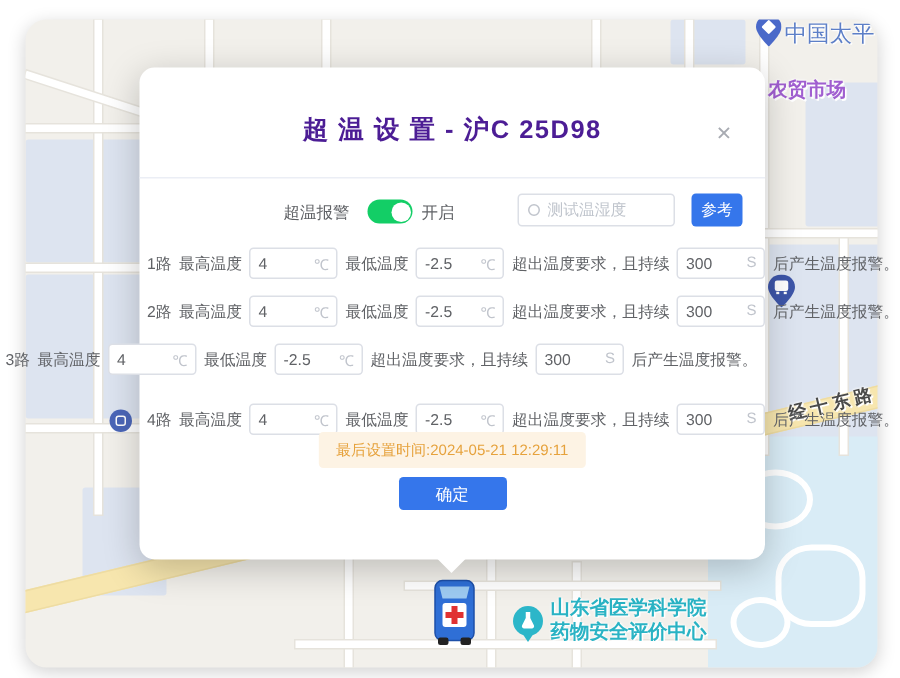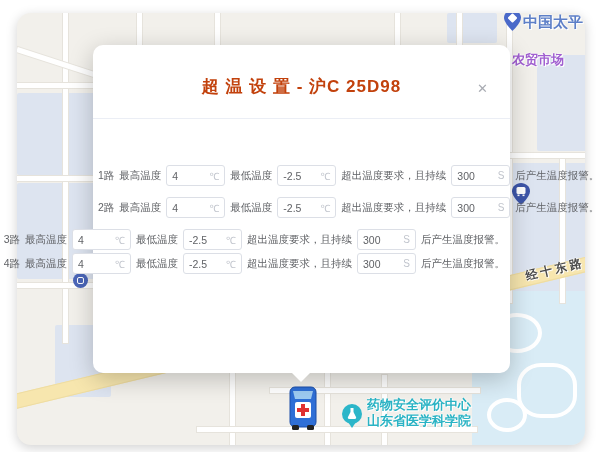--- a/index.html
+++ b/index.html
@@ -14,37 +14,37 @@
   .block { position:absolute; background:#dde4f0; border-radius:2px; }
   .park  { position:absolute; background:#d9ecf6; }
   .road  { position:absolute; background:#ffffff; box-shadow:0 0 0 1px #e6e3dc; }
   .road.v { width:5px; }  .road.h { height:5px; }
   .yellow-road { position:absolute; left:-27px; top:309px; width:650px; height:15px;
                  background:#f7e6ae; border-top:1px solid #eedca2; border-bottom:1px solid #eedca2;
                  transform:rotate(-13.5deg); }
   .park-path { position:absolute; border:4px solid #fff; border-radius:50%; background:transparent; }
 
   .map-label { position:absolute; white-space:nowrap; text-shadow:0 0 2px #fff,0 0 2px #fff,1px 1px 0 #fff; }
-  .lbl-blue   { color:#5d7fc7; font-size:15px; font-weight:bold; }
+  .lbl-blue   { color:#5d7fc7; font-size:15px; font-weight:normal; }
   .lbl-purple { color:#a05fd0; font-size:13px; font-weight:bold; }
   .lbl-gray   { color:#99a1af; font-size:12px; line-height:15px; text-align:center; }
   .lbl-teal   { color:#2ab3c4; font-size:13px; font-weight:bold; line-height:16px; }
   .lbl-road   { color:#4a4a4a; font-size:12px; font-weight:bold; letter-spacing:3px;
                 transform:rotate(-13.5deg); }
 
   .pin { position:absolute; }
 
   
   .modal { position:absolute; left:93px; top:45px; width:417px; height:328px;
            background:#fff; border-radius:10px; box-shadow:0 6px 24px rgba(0,0,0,.22); z-index:10; }
   .modal-tail { position:absolute; left:198px; bottom:-9px; width:0; height:0;
                 border-left:10px solid transparent; border-right:10px solid transparent;
                 border-top:10px solid #fff; }
   .modal-title { position:absolute; top:30px; left:0; width:100%; text-align:center;
-                 font-size:17px; font-weight:bold; color:#c2410c; letter-spacing:1px; }
+                 font-size:17px; font-weight:bold; color:#4c1d95; letter-spacing:1px; }
   .modal-close { position:absolute; top:36px; right:22px; font-size:13px; color:#a8abb2; cursor:pointer; }
   .modal-divider { position:absolute; top:73px; left:0; width:100%; height:1px; background:#ebeef5; }
 
   .ctrl-row { position:absolute; top:84px; left:0; width:100%; height:24px; }
   .ctrl-label { position:absolute; left:96px; top:5px; font-size:11px; color:#606266; }
   .toggle { position:absolute; left:152px; top:4px; width:30px; height:16px; border-radius:8px;
             background:#13ce66; cursor:pointer; }
   .toggle-knob { position:absolute; right:1.5px; top:1.5px; width:13px; height:13px;
                  border-radius:50%; background:#fff; }
   .toggle-state { position:absolute; left:188px; top:5px; font-size:11px; color:#606266; }
@@ -139,22 +139,22 @@
     </div>
 
     <div class="pin" style="left:325px;top:391px;">
       <svg width="20" height="24" viewBox="0 0 20 24">
         <circle cx="10" cy="10" r="10" fill="#2cb6c9"></circle>
         <path d="M10 24l-4-6h8z" fill="#2cb6c9"></path>
         <path d="M8.5 4h3v4l2.5 5a1.5 1.5 0 0 1-1.4 2H7.4A1.5 1.5 0 0 1 6 13l2.5-5z" fill="#fff"></path>
       </svg>
     </div>
     <div class="map-label lbl-teal" style="left:350px;top:384px;">
+      <div>山东省医学科学院</div>
       <div>药物安全评价中心</div>
-      <div>山东省医学科学院</div>
     </div>
 
     <div class="pin" style="left:269px;top:372px;">
       <svg width="34" height="46" viewBox="0 0 34 46">
         <rect x="4" y="2" width="26" height="40" rx="5" fill="#2f6fd6" stroke="#1d4fa8" stroke-width="1"></rect>
         <path d="M7 6h20l-2 8H9z" fill="#9ecbf2"></path>
         <rect x="9" y="17" width="16" height="16" rx="2" fill="#fff"></rect>
         <rect x="15" y="19" width="4" height="12" fill="#e03131"></rect>
         <rect x="11" y="23" width="12" height="4" fill="#e03131"></rect>
         <rect x="6" y="40" width="7" height="5" rx="1.5" fill="#222"></rect>
@@ -163,20 +163,32 @@
     </div>
   </div>
 
   <div class="modal">
     <div class="modal-tail"></div>
 
     <div class="modal-title">超 温 设 置 - 沪C 25D98</div>
     <div class="modal-close">✕</div>
     <div class="modal-divider"></div>
 
+    <div class="ctrl-row">
+      <span class="ctrl-label">超温报警</span>
+      <span class="toggle">
+          <span class="toggle-knob"></span>
+        </span>
+      <span class="toggle-state">开启</span>
+      <span class="probe-box">
+        <span class="probe-icon"></span>
+        <input class="probe-input" placeholder="测试温湿度" style="">
+      </span>
+      <button class="btn-blue probe-btn">参考</button>
+    </div>
 
     <div class="t-row" style="top:120px;align-items:center;">
       <span class="ch">1路</span>
       <span>最高温度</span>
       <span class="num-box">
           <input value="4" style="">
           <span class="unit">℃</span>
         </span>
       <span>最低温度</span>
       <span class="num-box">
@@ -224,35 +236,37 @@
           <span class="unit">℃</span>
         </span>
       <span>超出温度要求，且持续</span>
       <span class="num-box">
           <input value="300" style="">
           <span class="unit">S</span>
         </span>
       <span>后产生温度报警。</span>
     </div>
 
-    <div class="t-row" style="top:208px;justify-content:flex-end;">
+    <div class="t-row" style="top:224px;">
       <span class="ch">4路</span>
       <span>最高温度</span>
       <span class="num-box">
           <input value="4" style="">
           <span class="unit">℃</span>
         </span>
       <span>最低温度</span>
       <span class="num-box">
           <input value="-2.5" style="">
           <span class="unit">℃</span>
         </span>
       <span>超出温度要求，且持续</span>
       <span class="num-box">
           <input value="300" style="">
           <span class="unit">S</span>
         </span>
       <span>后产生温度报警。</span>
     </div>
 
+    <div class="notice">最后设置时间:2024-05-21 12:29:11</div>
+    <button class="btn-blue confirm-btn">确定</button>
   </div>
 
 </div>
 
 </body></html>

